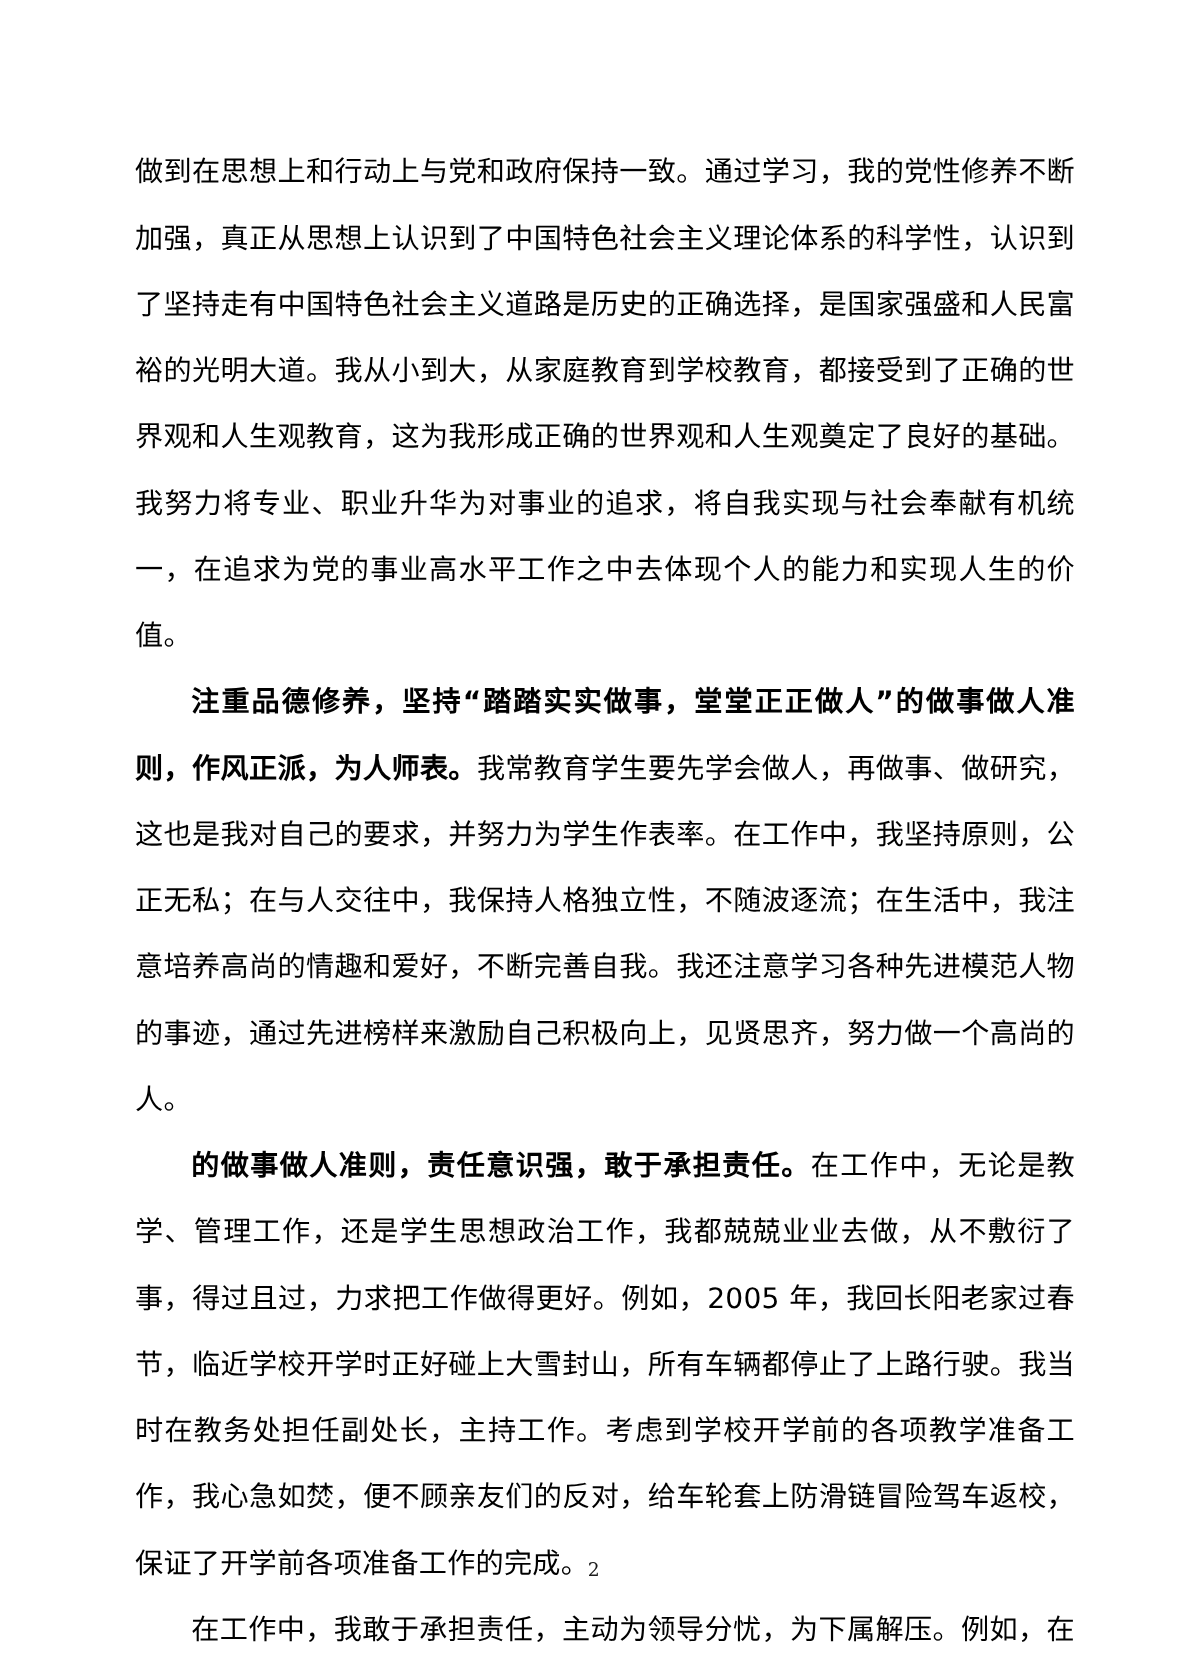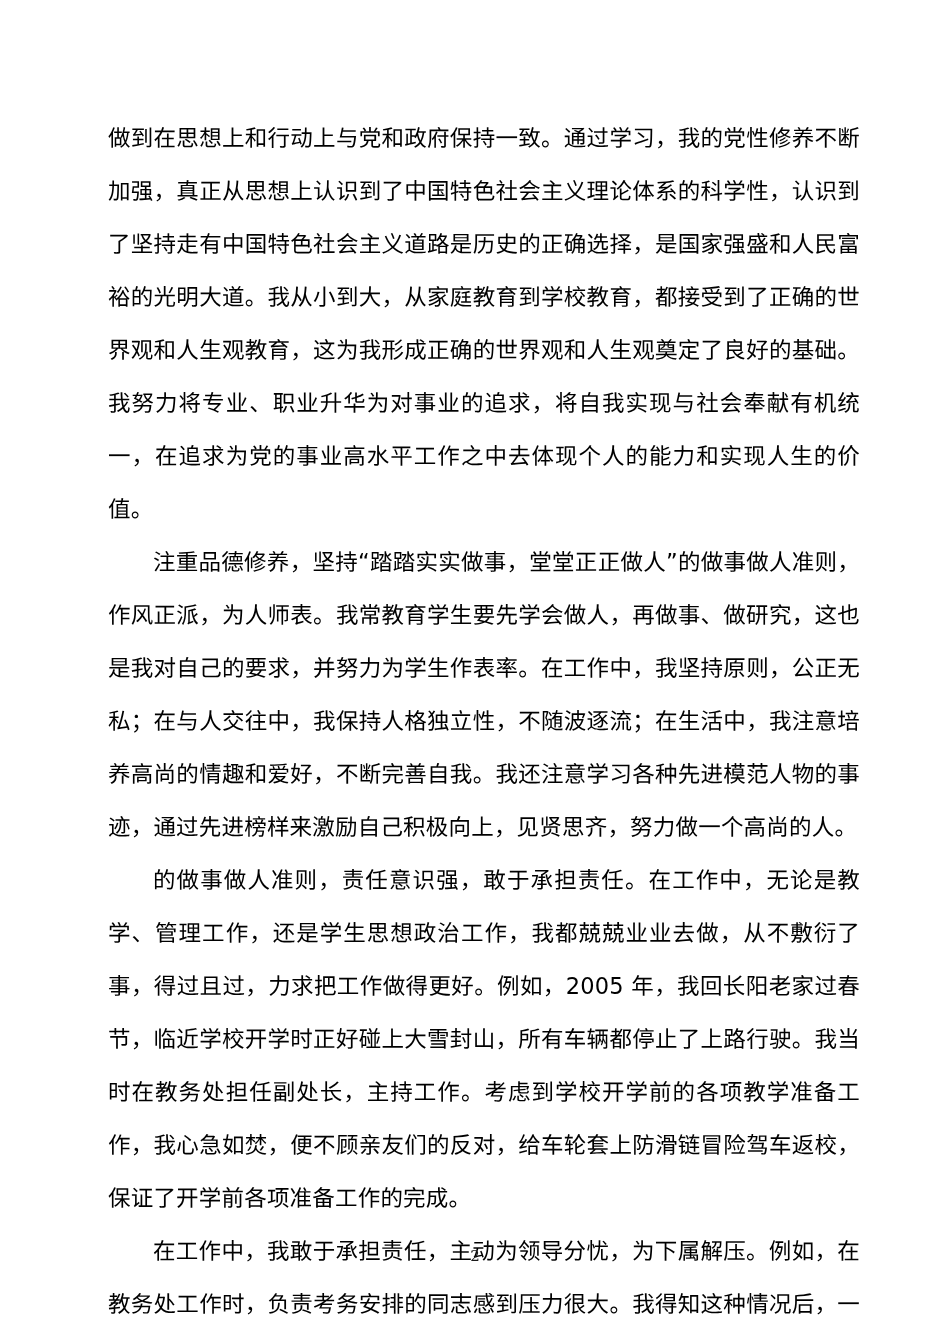--- a/index.html
+++ b/index.html
@@ -38,21 +38,21 @@
     letter-spacing: 0.2px;
     -webkit-font-smoothing: antialiased;
   }
 
   
   .para.continuation {
     text-indent: 0;
   }
 
   .para .lead {
-    font-weight: normal;
+    font-weight: bold;
   }
 
   .page-number {
     position: absolute;
     left: 0;
     right: 0;
     top: 1247px;
     text-align: center;
     font-family: "DejaVu Serif", "Liberation Serif", serif;
     font-size: 15px;

